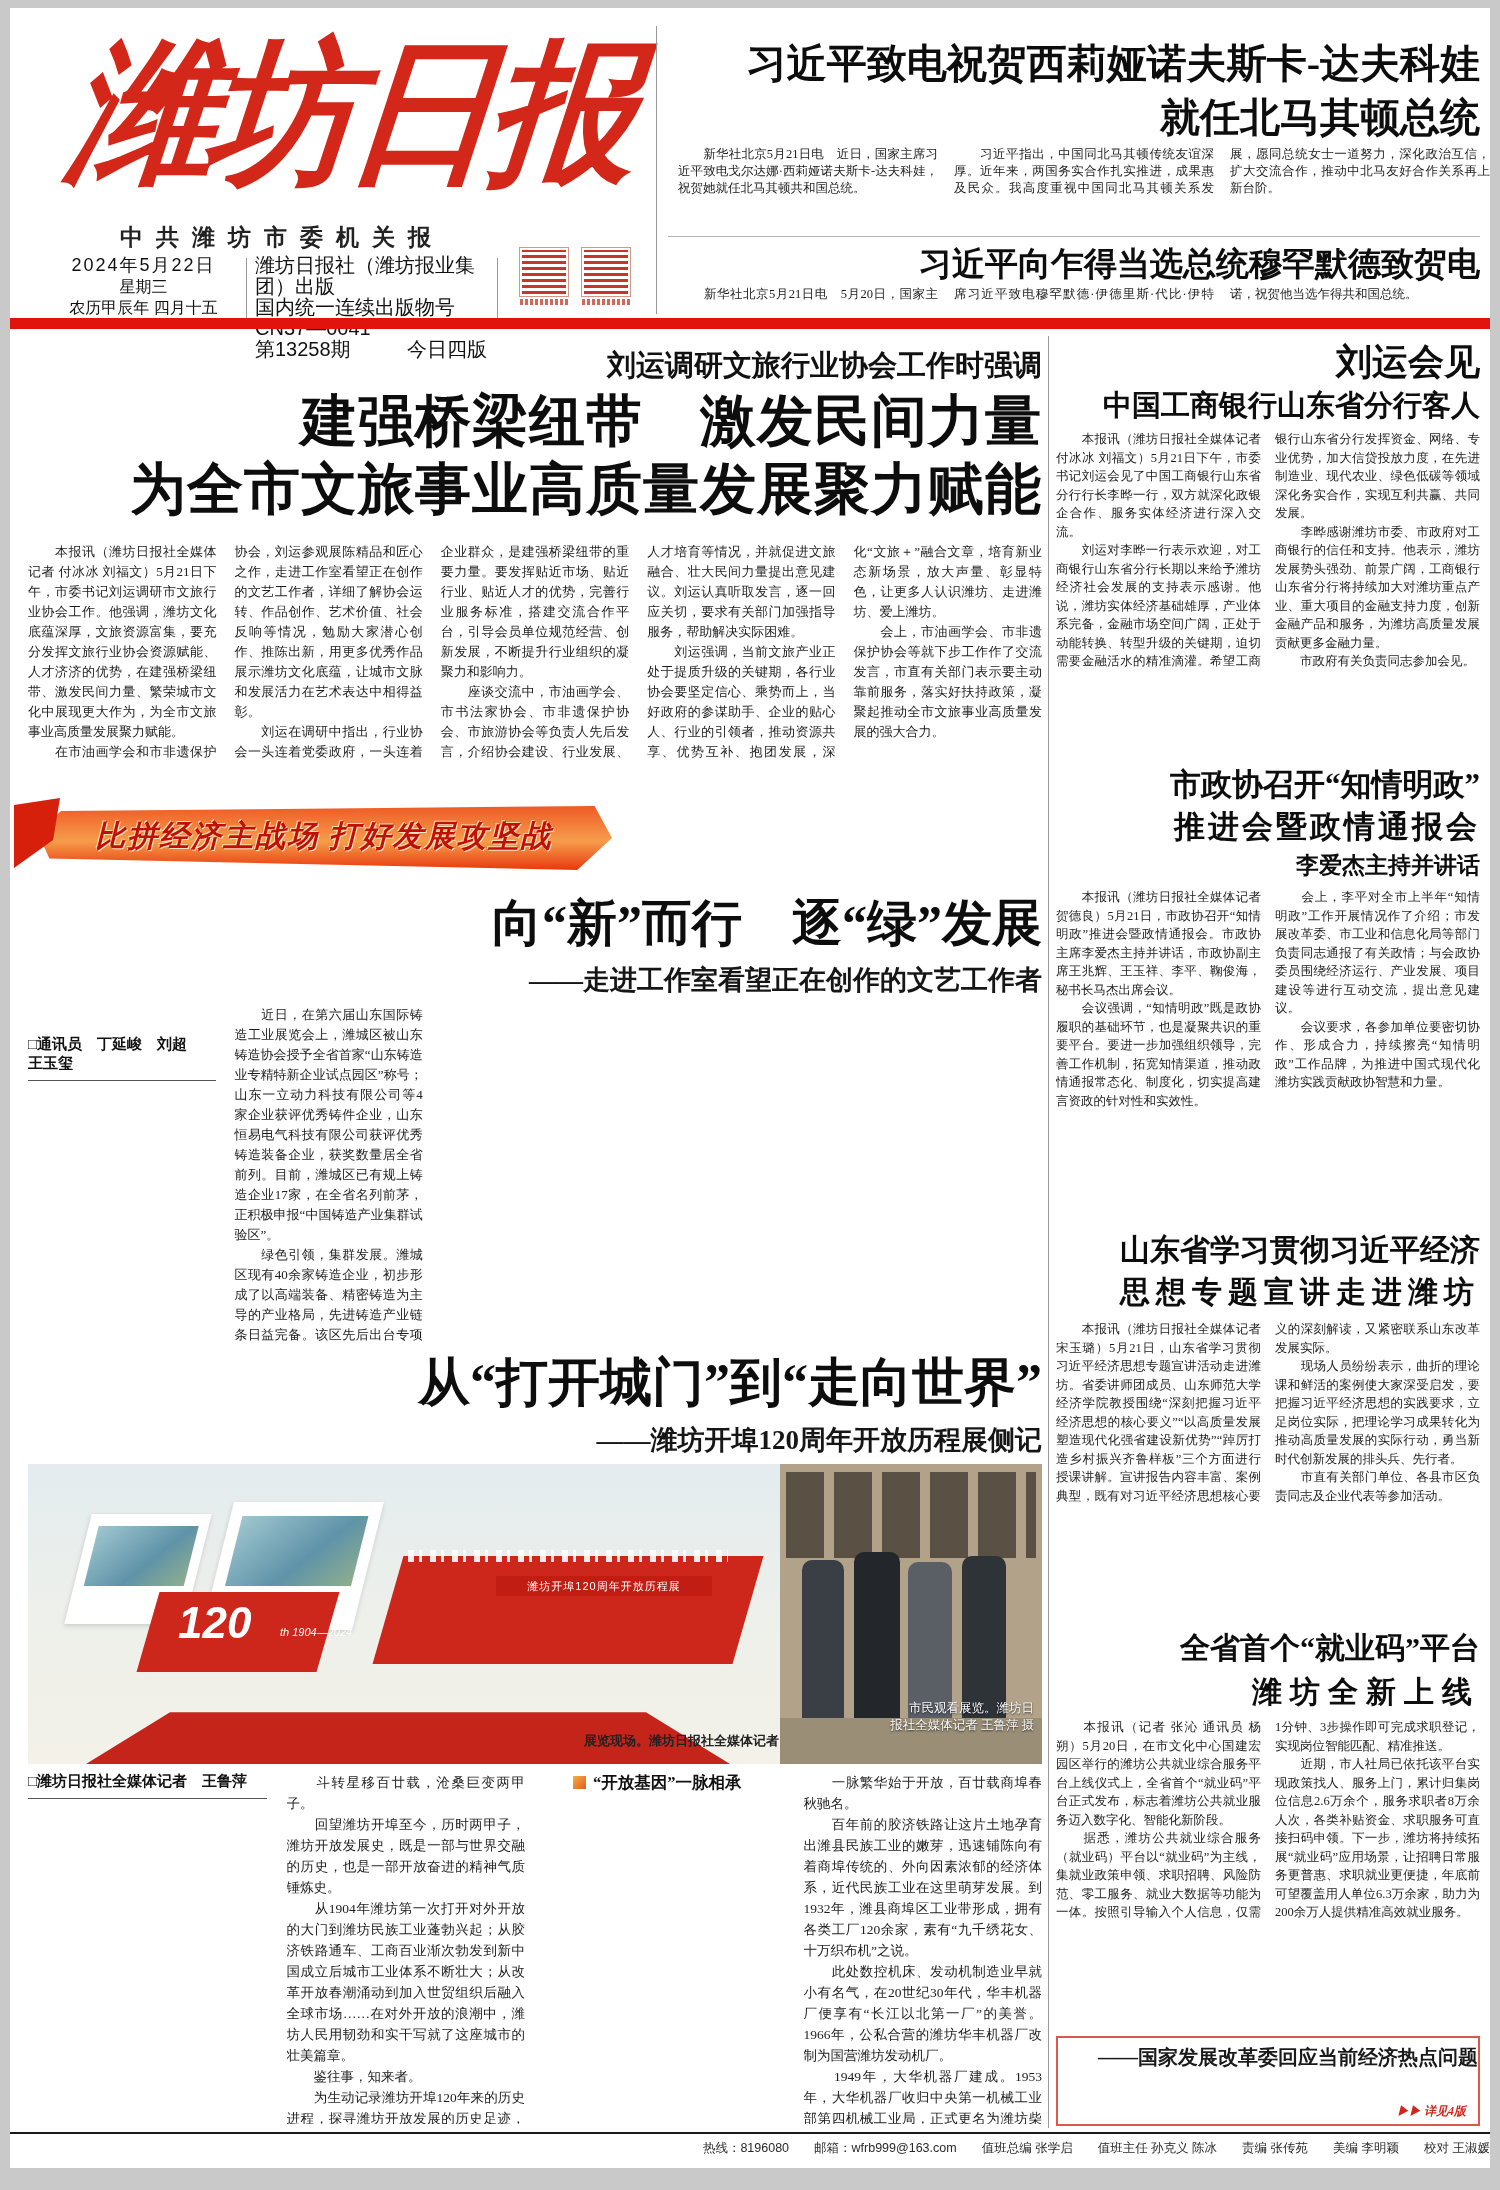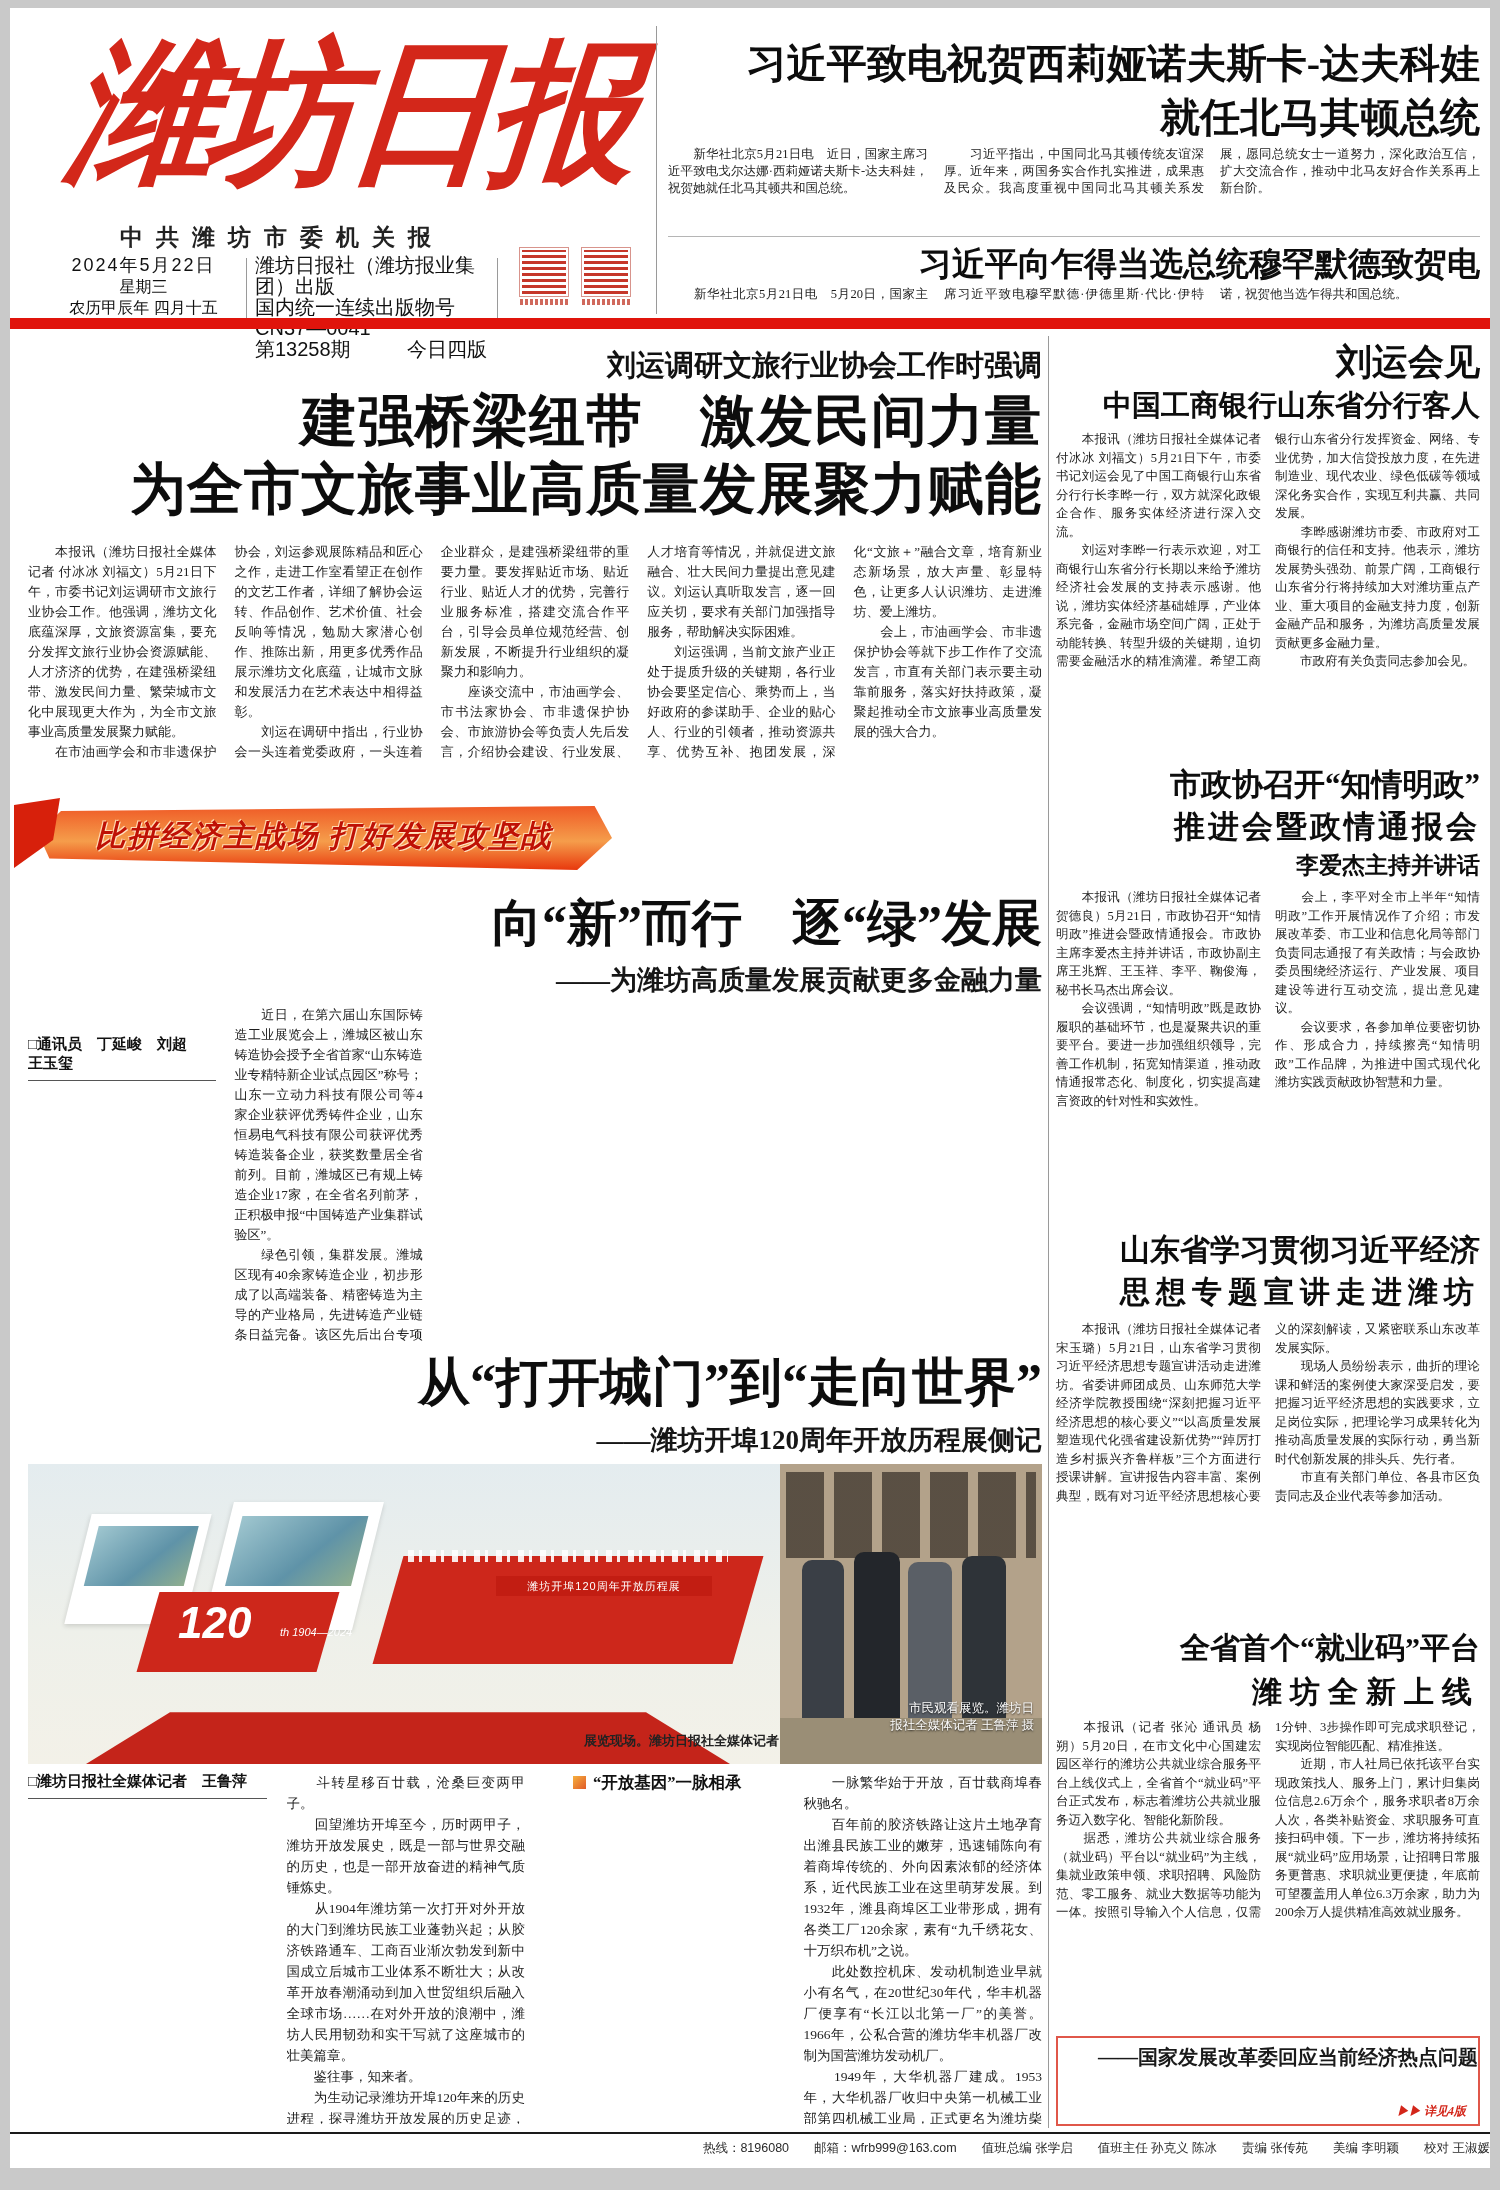--- a/index.html
+++ b/index.html
@@ -6,21 +6,21 @@
   body{background:#c9c9c9;font-family:"Liberation Serif",serif;}
   #page{position:relative;width:1500px;height:2190px;background:#c9c9c9;overflow:hidden;}
   .sheet{position:absolute;left:10px;top:8px;width:1480px;height:2160px;background:#ffffff;}
   .abs{position:absolute;}
   .ctr{text-align:right;}
   .sans{font-family:"Liberation Sans",sans-serif;}
   .hl{font-weight:900;color:#0d0d0d;font-family:"Liberation Serif",serif;}
   .body-text{font-size:13px;line-height:20px;color:#1d1d1d;text-align:justify;white-space:pre-line;overflow:hidden;}
   .cols5{column-count:5;column-gap:18px;}
   .cols4{column-count:4;column-gap:20px;}
-  .cols3{column-count:3;column-gap:16px;}
+  .cols3{column-count:3;column-gap:16px;margin-left:10px;}
   .cols2{column-count:2;column-gap:14px;}
   .vline{background:#9a9a9a;width:1px;}
   .hline{background:#b5b5b5;height:1px;}
 
   
   .logo{left:46px;top:10px;width:606px;height:206px;font-size:148px;line-height:206px;color:#d3271a;
         font-weight:900;font-style:italic;text-align:center;letter-spacing:-8px;
         transform:skewX(-5deg) scaleY(1.05);}
   .org{left:120px;top:222px;width:520px;font-size:23px;letter-spacing:13px;font-weight:700;color:#222;}
   .dateblock{left:46px;top:255px;width:195px;font-size:16px;line-height:21px;color:#111;text-align:center;}
@@ -148,21 +148,21 @@
 　　刘运强调，当前文旅产业正处于提质升级的关键期，各行业协会要坚定信心、乘势而上，当好政府的参谋助手、企业的贴心人、行业的引领者，推动资源共享、优势互补、抱团发展，深化“文旅＋”融合文章，培育新业态新场景，放大声量、彰显特色，让更多人认识潍坊、走进潍坊、爱上潍坊。
 　　会上，市油画学会、市非遗保护协会等就下步工作作了交流发言，市直有关部门表示要主动靠前服务，落实好扶持政策，凝聚起推动全市文旅事业高质量发展的强大合力。</div>
 
   <div class="abs banner">
     <div class="ribbon"></div>
     <div class="flag"></div>
     <div class="txt">比拼经济主战场 打好发展攻坚战</div>
   </div>
 
   <div class="abs ctr hl green-h">向“新”而行　逐“绿”发展</div>
-  <div class="abs ctr green-sub">——为潍坊高质量发展贡献更多金融力量</div>
+  <div class="abs ctr green-sub">——走进工作室看望正在创作的文艺工作者</div>
   <div class="abs cols5" style="left:28px;top:1005px;width:1014px;height:340px;overflow:hidden;">
     <span class="byline" style="margin-top:30px;">□通讯员　丁延峻　刘超　王玉玺</span>
     <div class="body-text" style="height:auto;">　　近日，在第六届山东国际铸造工业展览会上，潍城区被山东铸造协会授予全省首家“山东铸造业专精特新企业试点园区”称号；山东一立动力科技有限公司等4家企业获评优秀铸件企业，山东恒易电气科技有限公司获评优秀铸造装备企业，获奖数量居全省前列。目前，潍城区已有规上铸造企业17家，在全省名列前茅，正积极申报“中国铸造产业集群试验区”。
 　　绿色引领，集群发展。潍城区现有40余家铸造企业，初步形成了以高端装备、精密铸造为主导的产业格局，先进铸造产业链条日益完备。该区先后出台专项政策，部门、街道聚力推动，坚持政府搭台与专家指引相结合、淘汰落后与发展先进相结合、典型引领与整体推进相结合、科技奖励与强化管理相结合，有效推动铸造产业向高端化、智能化、绿色化迈上新台阶。
 　　向“新”而行，以“质”致远。在山东浩信集团有限公司，一台台机械臂上下翻飞，由7条800吨铸造自动化生产线改造提升而来的智能产线高效运转。“新项目投产后，年产能可达10万吨，产品远销欧美等地。”企业负责人介绍，近年来公司累计投入技改资金数亿元，关键工序数控化率大幅提升。
 　　政策引导，创新发展潜力足。近年来，潍城区制定出台先进制造业高质量发展若干政策，区财政每年列支专项资金，支持企业设备更新、工艺升级；联合高校院所共建创新平台，引进培养高层次人才，推动产学研深度融合，让传统铸造企业焕发新活力。
 　　争力、市场占有率、品牌影响力在山东雷沃重工等骨干企业不断提升，工人师傅正在车间忙碌，一件件精密铸件下线装车，发往全国各地。据统计，该区铸造产业年产值突破100亿元，利税、就业带动能力持续增强。
 　　立足技术创新，潍城区聚焦高端化、智能化、绿色化，实施研发投入、设备更新、数字赋能三大行动，支持企业争创专精特新“小巨人”、制造业单项冠军，加快建设省级以上创新平台，以科技之力锻造发展之基。
 　　下一步，潍城区将持续擦亮“铸造名区”品牌，推动传统制造业转型升级，加快新旧动能转换，促进产业迈上新台阶，为全市工业经济高质量发展贡献更多潍城力量。</div>
   </div>

